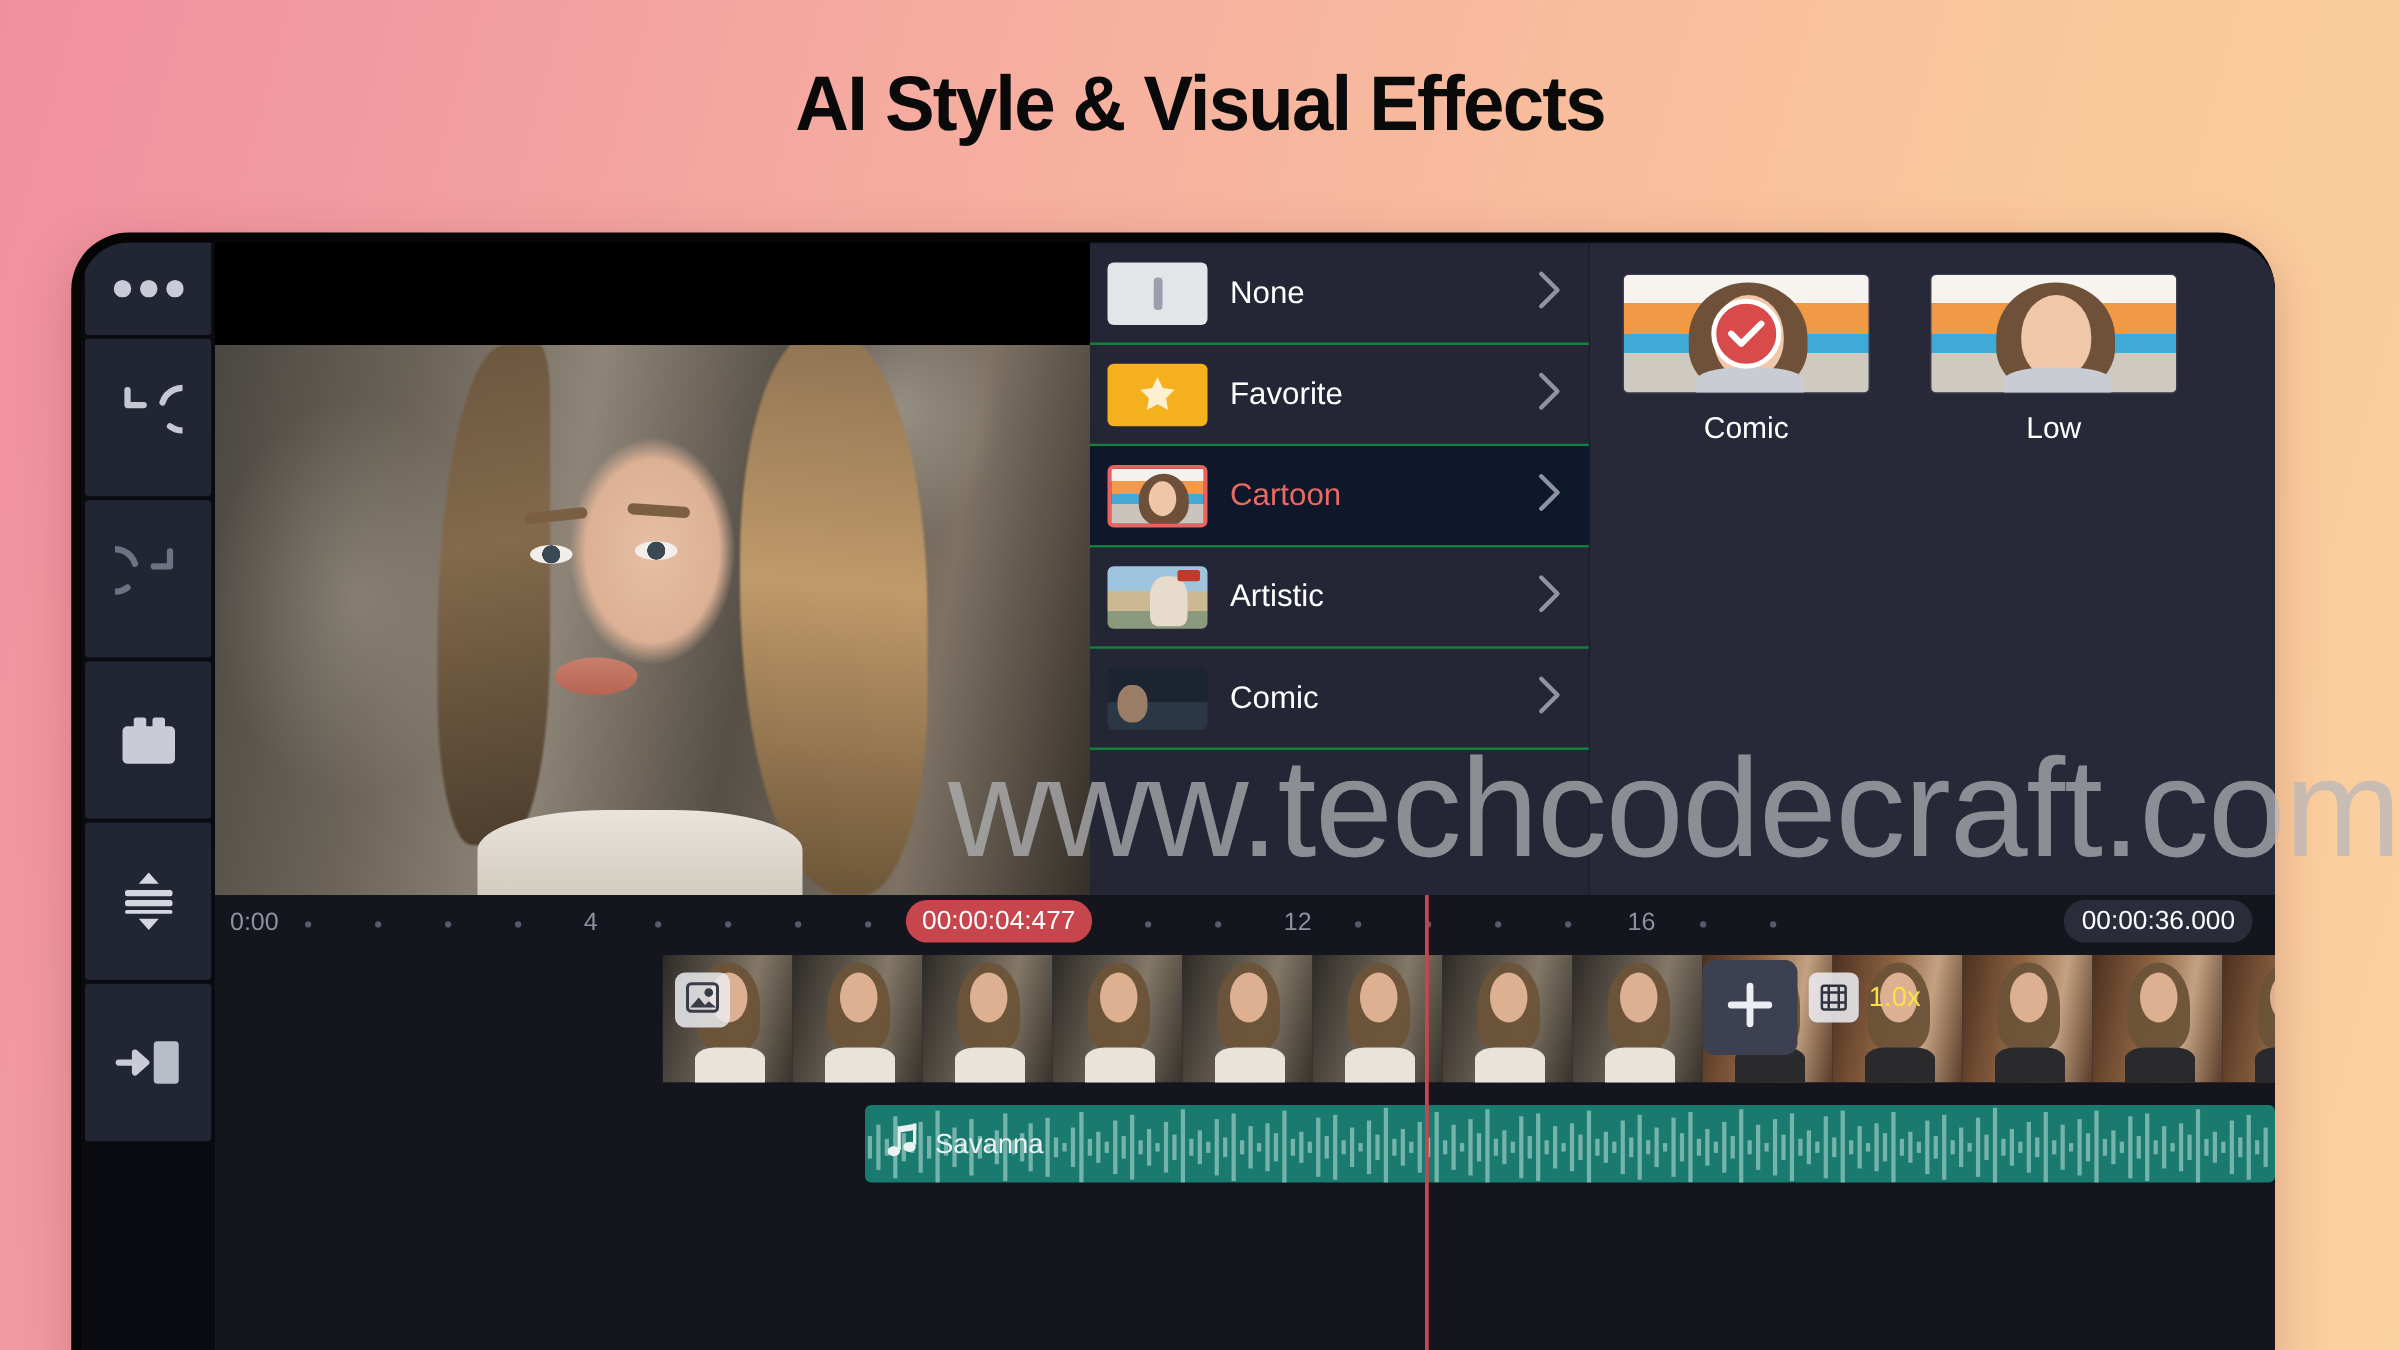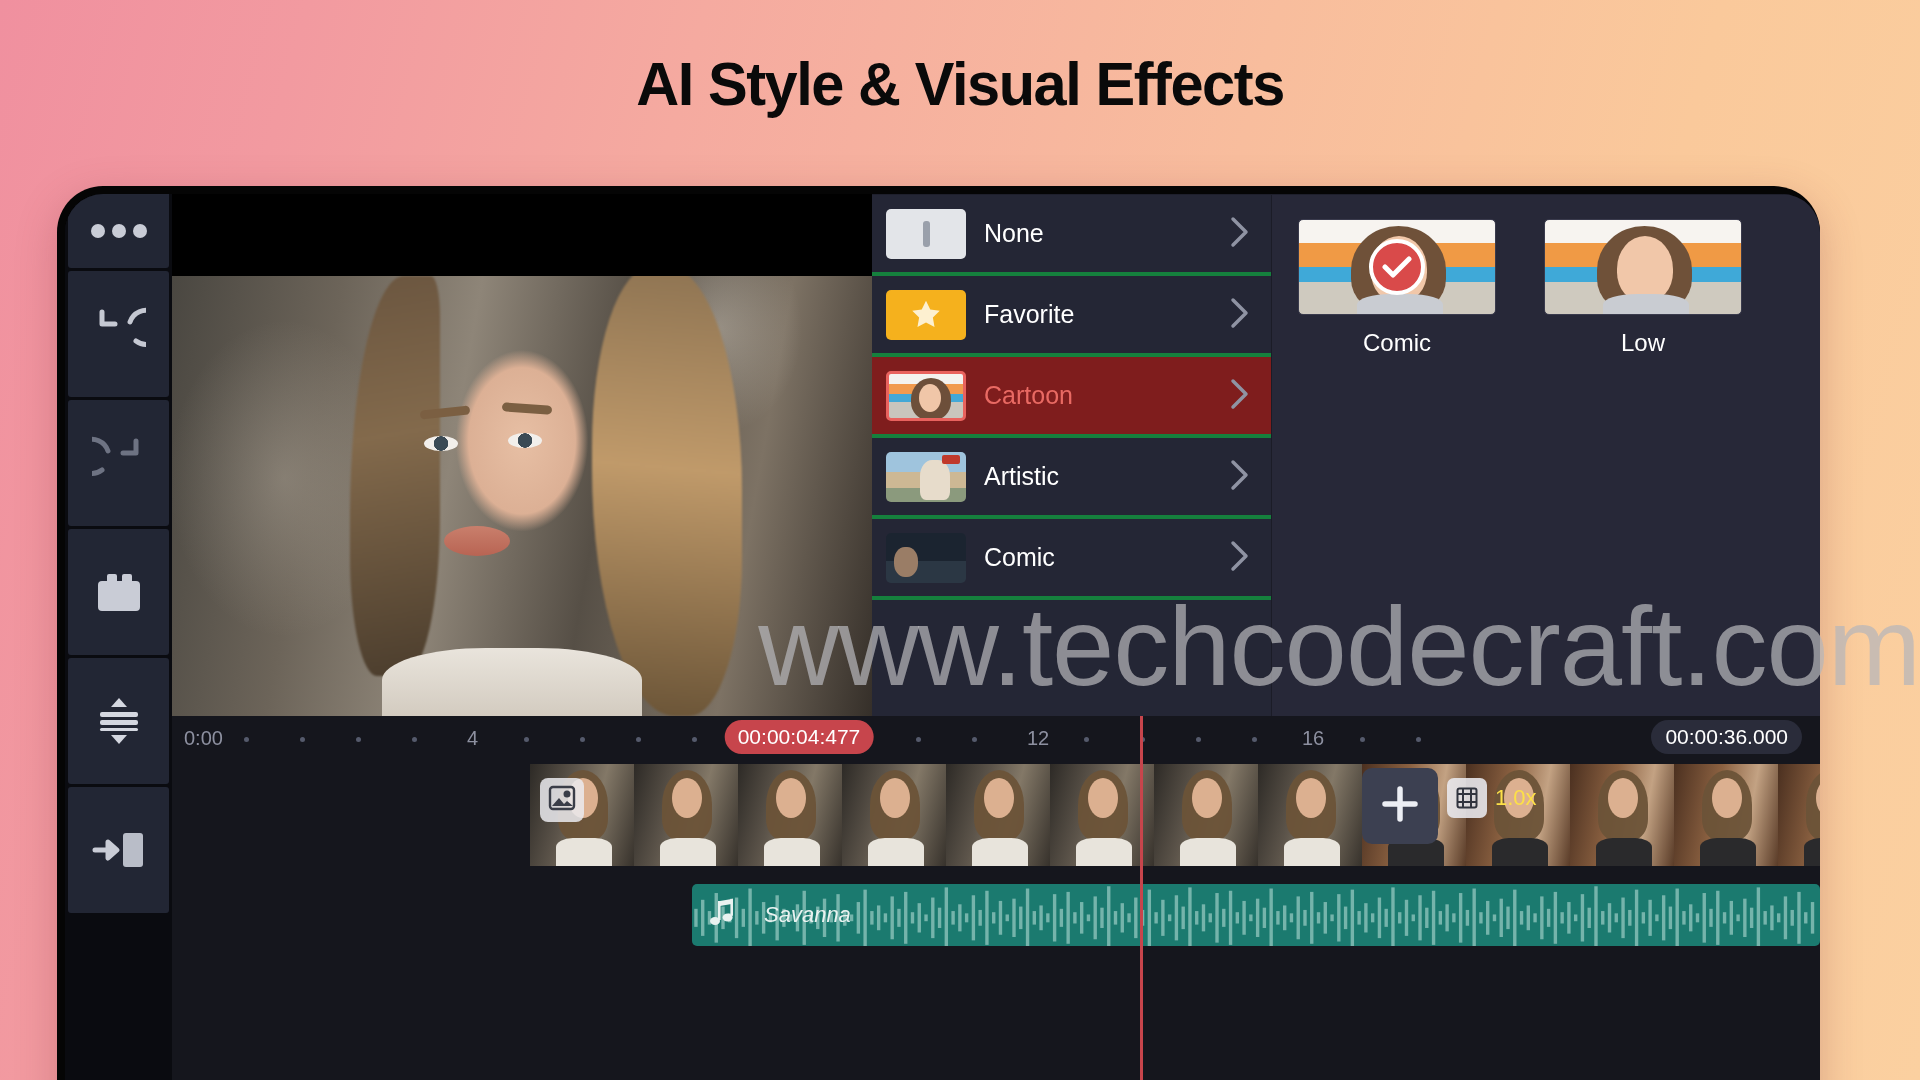--- a/index.html
+++ b/index.html
@@ -115,23 +115,23 @@
     font-size: 31px; color:#fff; pointer-events:none;
   }
   #back-btn { width:46px; height:46px; display:flex; align-items:center; justify-content:center; z-index:2;}
   #store-btn { margin-left:auto; width:56px; height:56px; display:flex; align-items:center; justify-content:center; z-index:2;}
 
   #ai-body { flex:1; display:flex; border-top: 1px solid #1e1f2c; min-height:0; }
 
   #style-list { width: 400px; flex:0 0 400px; border-right: 1px solid #1b1c27; background:#22233180;}
   .style-row {
     height: 81px; display:flex; align-items:center; padding: 0 22px 0 14px;
-    border-bottom: 4px solid #15803d; gap: 18px;
-  }
-  .style-row.active { background:#7f1d1d; }
+    border-bottom: 2px solid #15803d; gap: 18px;
+  }
+  .style-row.active { background:#0f172a; }
   .style-thumb { width: 80px; height: 50px; border-radius: 5px; flex:0 0 80px; overflow:hidden; position:relative;}
   .thumb-none { background:#e3e5e9; display:flex; align-items:center; justify-content:center;}
   .thumb-none .bar { width:7px; height:26px; background:#9aa0ab; border-radius:3px;}
   .thumb-fav { background:#f5b11d; display:flex; align-items:center; justify-content:center;}
   .thumb-cartoon { border:3px solid #e9625e;
     background: linear-gradient(180deg,#f4f2ef 0 22%, #f19a4e 22% 46%, #43a8d6 46% 64%, #c9c5bd 64% 100%); }
   .thumb-cartoon .c-hair{ position:absolute; left:22px; top:4px; width:40px; height:42px; background:#6d4f3a; border-radius:50% 50% 42% 42%;}
   .thumb-cartoon .c-face{ position:absolute; left:30px; top:10px; width:22px; height:28px; background:#f0c6a8; border-radius:50%; z-index:2;}
   .thumb-artistic { background: linear-gradient(180deg,#9fc4dd 0 40%, #cdb894 40% 72%, #8b9a7d 72% 100%); }
   .thumb-artistic .a-p { position:absolute; left:34px; top:8px; width:30px; height:40px; background:#e7dccb; border-radius:40% 40% 20% 20%;}
@@ -199,21 +199,21 @@
   #speed-text { color:#fde047; font-size:22px; }
   #add-btn {
     position:absolute; left:1190px; top:52px; width:76px; height:76px;
     background:#3c4051; border-radius:10px; display:flex; align-items:center; justify-content:center; z-index:8;
   }
   #audio-track {
     position:absolute; left:520px; right:0; top:168px; height:62px;
     background:#1b7a6f; border-radius:5px; overflow:hidden; display:flex; align-items:center;
   }
   #wave { position:absolute; inset:0; opacity:.55; }
-  #audio-label { position:relative; z-index:2; display:flex; align-items:center; gap:28px; padding-left:18px;font-style:italic; }
+  #audio-label { position:relative; z-index:2; display:flex; align-items:center; gap:12px; padding-left:18px; }
   #audio-name { color:#e9f2f0; font-size:22px; }
   #playhead-line {
     position:absolute; top:0; bottom:0; width:3px; background:#c7454c; z-index:7;
   }
 
   
   #watermark {
     position:absolute; left:0; right:0; top:582px;
     text-align:right; font-size:112px; letter-spacing:-1px;
     color: rgba(182,182,186,.72);

